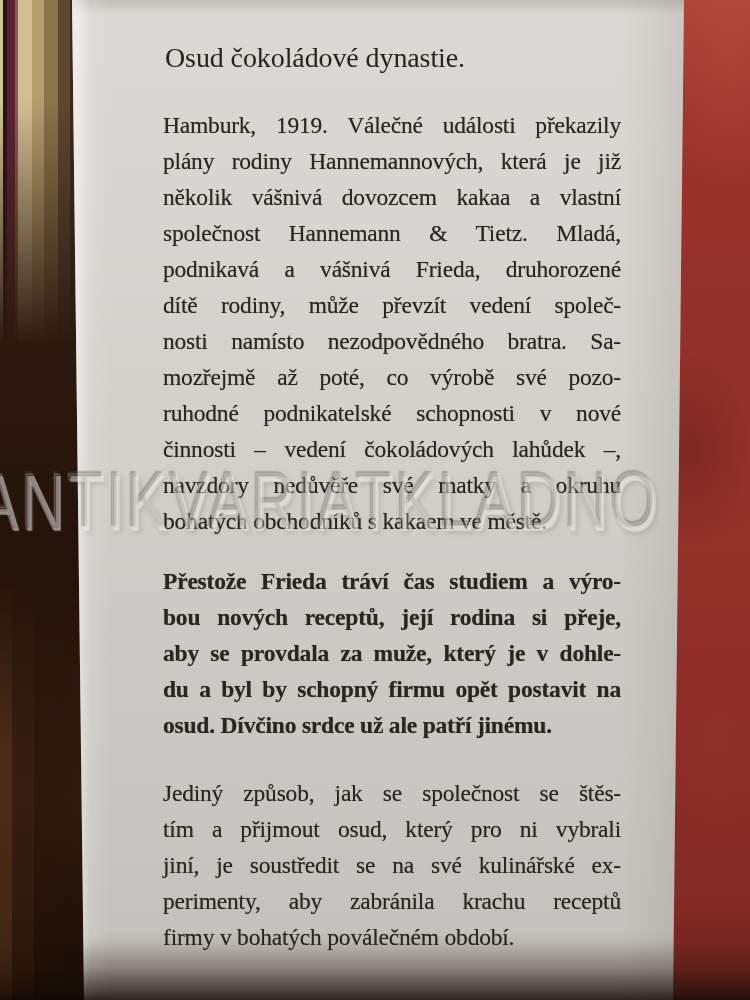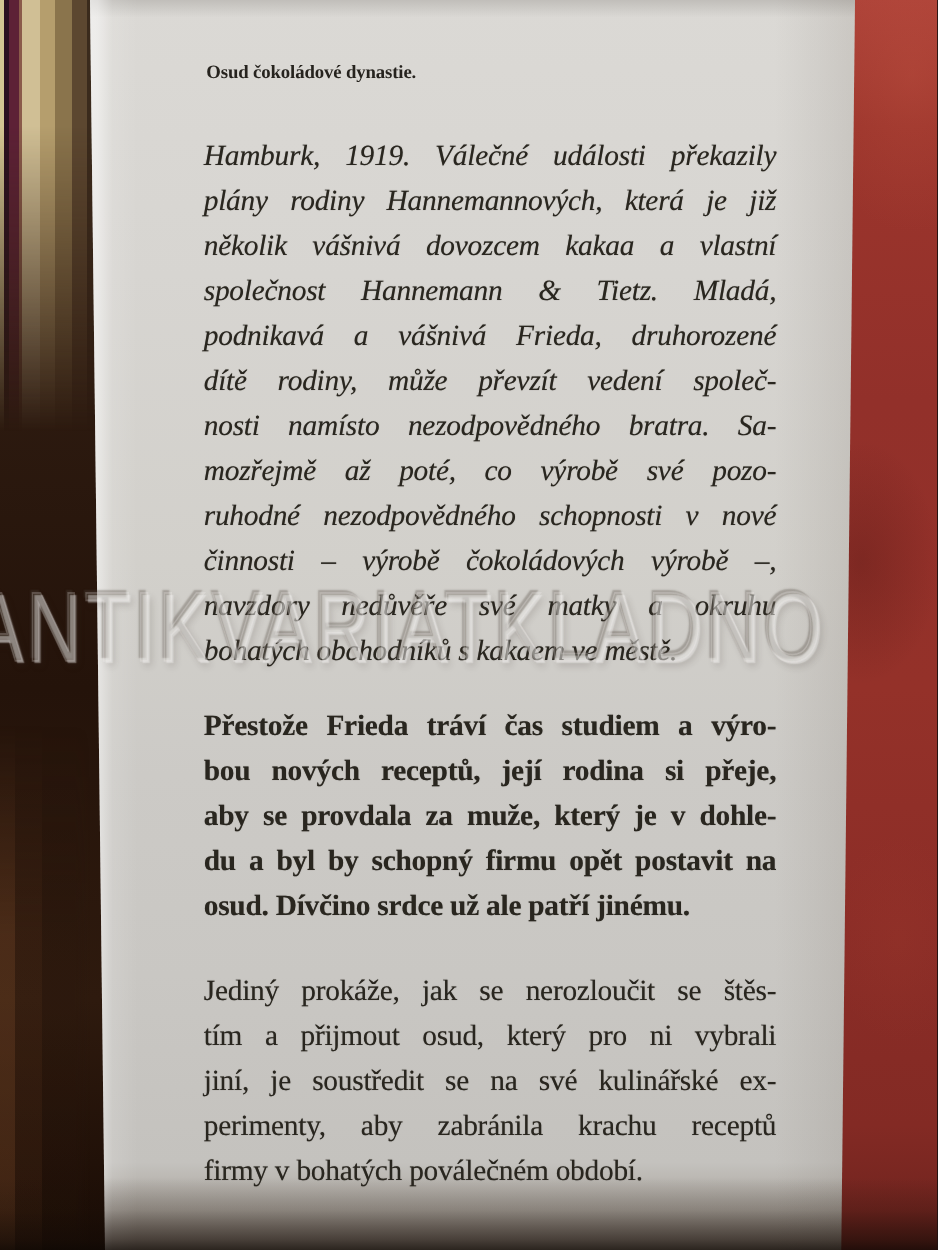--- a/index.html
+++ b/index.html
@@ -42,31 +42,31 @@
     clip-path:polygon(72px 0%,684px 0%,673px 100%,84px 100%);
     background:
       linear-gradient(90deg,rgba(255,255,255,.55) 72px,rgba(255,255,255,.5) 78px,rgba(255,255,255,.12) 90px,transparent 110px),
       linear-gradient(90deg,transparent 0 620px,rgba(110,100,90,.14) 680px),
       linear-gradient(180deg,rgba(100,95,90,.22) 0,transparent 14px),
       linear-gradient(180deg,#dbd9d5 0%,#d7d5d1 22%,#d2d0cb 45%,#cccac6 62%,#c9c7c3 78%,#c4c2be 93%,#938a80 100%);
   }
   .page-inner{position:absolute;left:163px;top:0;width:458px;height:1000px;}
   .title{
     position:absolute;left:2px;top:40px;margin:0;
-    font-size:15px;font-weight:bold;line-height:36px;color:#26231e;
+    font-size:28px;font-weight:normal;line-height:36px;color:#26231e;
     letter-spacing:-0.1px;
   }
   .para{position:absolute;left:0;width:458px;color:#29261f;}
   .para .line{
     font-size:23.5px;line-height:36px;letter-spacing:-0.2px;
     text-align:justify;text-align-last:justify;white-space:nowrap;
     text-shadow:0 0 .7px rgba(48,44,38,.55);
   }
   .para .line.last{text-align-last:left;}
-  #para-1{top:107px;font-style:italic;}
+  #para-1{top:107px;}
   #para-2{top:563px;font-weight:bold;}
   #para-3{top:775px;}
   
   .watermark{
     position:absolute;left:-22px;top:451px;width:820px;height:100px;z-index:3;
     display:flex;align-items:center;overflow:visible;pointer-events:none;
   }
   .watermark span{
     font-family:"Liberation Sans",sans-serif;
     font-size:60px;font-weight:normal;letter-spacing:3px;white-space:nowrap;
@@ -101,34 +101,34 @@
       <h1 class="title">Osud čokoládové dynastie.</h1>
       <div class="para" id="para-1">
           <div class="line">Hamburk, 1919. Válečné události překazily</div>
           <div class="line">plány rodiny Hannemannových, která je již</div>
           <div class="line">několik vášnivá dovozcem kakaa a vlastní</div>
           <div class="line">společnost Hannemann &amp; Tietz. Mladá,</div>
           <div class="line">podnikavá a vášnivá Frieda, druhorozené</div>
           <div class="line">dítě rodiny, může převzít vedení společ-</div>
           <div class="line">nosti namísto nezodpovědného bratra. Sa-</div>
           <div class="line">mozřejmě až poté, co výrobě své pozo-</div>
-          <div class="line">ruhodné nezodpovědného schopnosti v nové</div>
-          <div class="line">činnosti – výrobě čokoládových výrobě –,</div>
+          <div class="line">ruhodné podnikatelské schopnosti v nové</div>
+          <div class="line">činnosti – vedení čokoládových lahůdek –,</div>
           <div class="line">navzdory nedůvěře své matky a okruhu</div>
           <div class="line last">bohatých obchodníků s kakaem ve městě.</div>
         </div>
       <div class="para" id="para-2">
           <div class="line">Přestože Frieda tráví čas studiem a výro-</div>
           <div class="line">bou nových receptů, její rodina si přeje,</div>
           <div class="line">aby se provdala za muže, který je v dohle-</div>
           <div class="line">du a byl by schopný firmu opět postavit na</div>
           <div class="line last">osud. Dívčino srdce už ale patří jinému.</div>
         </div>
       <div class="para" id="para-3">
-          <div class="line">Jediný prokáže, jak se nerozloučit se štěs-</div>
+          <div class="line">Jediný způsob, jak se společnost se štěs-</div>
           <div class="line">tím a přijmout osud, který pro ni vybrali</div>
           <div class="line">jiní, je soustředit se na své kulinářské ex-</div>
           <div class="line">perimenty, aby zabránila krachu receptů</div>
           <div class="line last">firmy v bohatých poválečném období.</div>
         </div>
     </div>
   </div>
 
   <div class="watermark">
     <span>ANTIKVARIATKLADNO</span>

